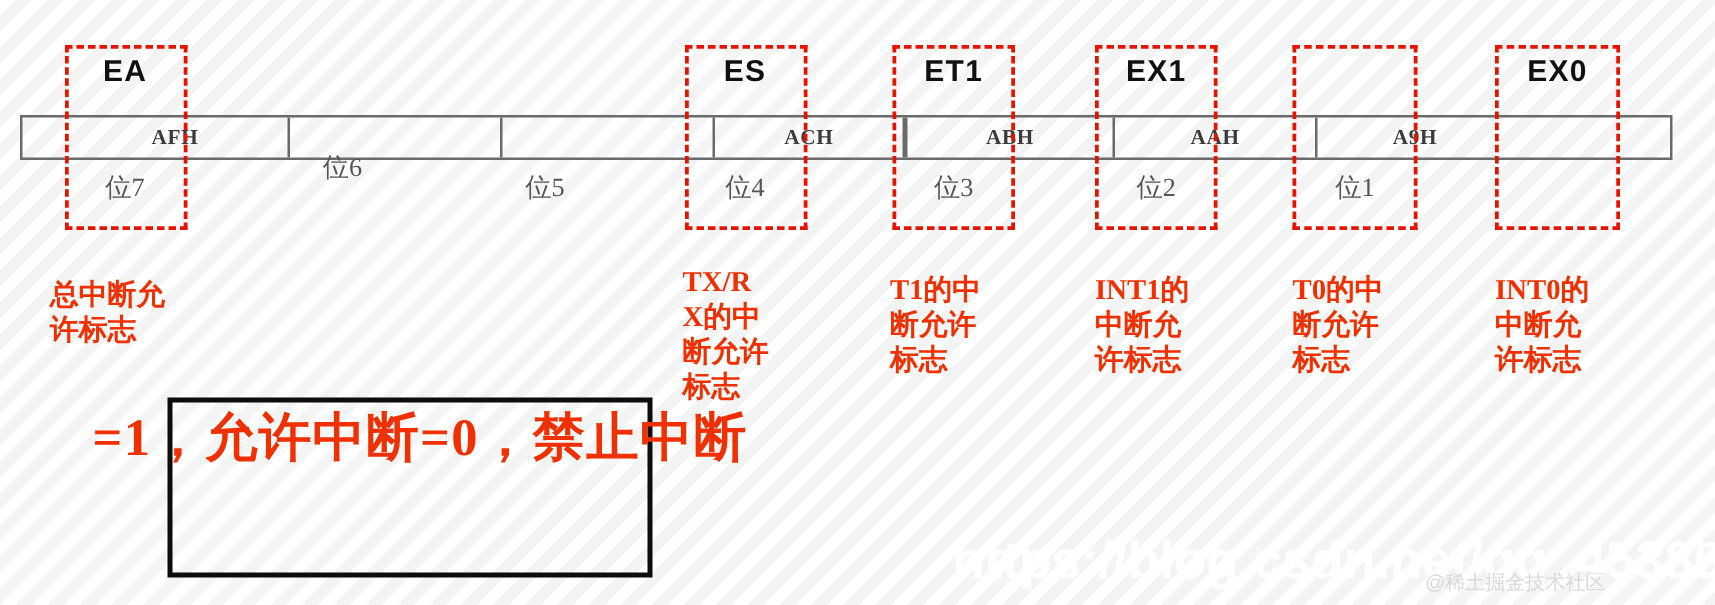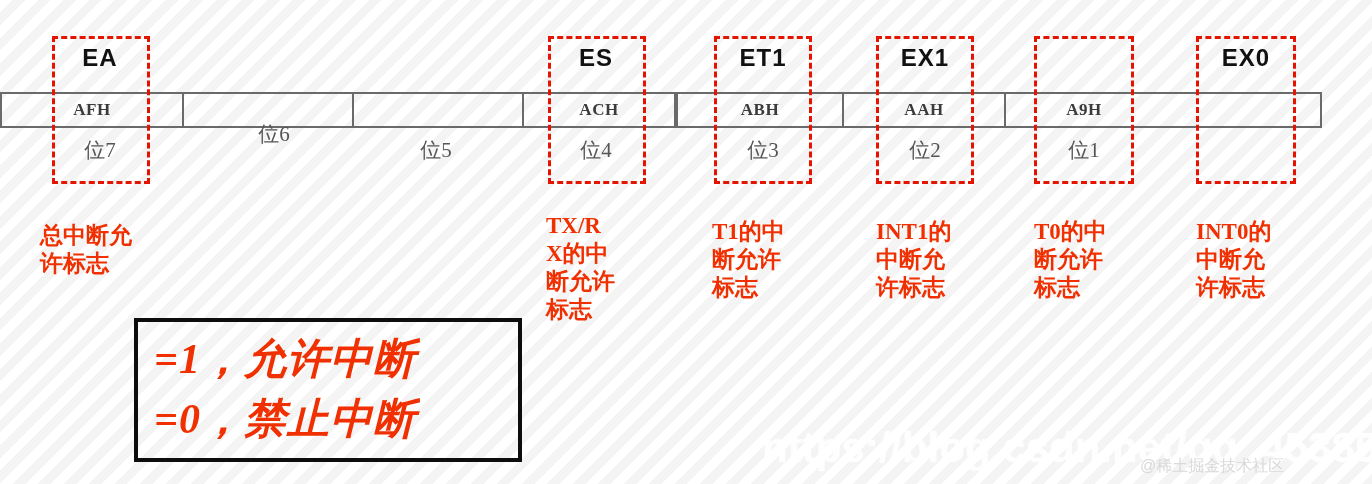--- a/index.html
+++ b/index.html
@@ -22,28 +22,29 @@
   }
   #stage {
     position: relative;
     width: 1372px;
     height: 484px;
   }
 
   
   .sfr-table {
     position: absolute;
-    left: 0;
+    left: 16px;
     top: 92px;
     width: 1322px;
     height: 36px;
     box-sizing: border-box;
     border: 2px solid #6a6a6a;
     display: flex;
     background: transparent;
+    padding-left: 32px;
   }
   .sfr-cell {
     box-sizing: border-box;
     border-right: 2px solid #6a6a6a;
     display: flex;
     align-items: center;
     justify-content: center;
     font-family: "Liberation Serif", serif;
     font-size: 17px;
     font-weight: 700;
@@ -99,24 +100,23 @@
   .legend-box {
     position: absolute;
     left: 134px;
     top: 318px;
     width: 388px;
     height: 144px;
     box-sizing: border-box;
     border: 4px solid #0d0d0d;
     background: transparent;
     display: flex;
-    flex-direction: column;
+    flex-direction: row;
     justify-content: center;
     padding-left: 16px;
-    font-style: italic;
   }
   .legend-line {
     color: #f03000;
     font-family: "Liberation Serif", serif;
     font-size: 42px;
     font-weight: 700;
     line-height: 1.42;
     letter-spacing: 1px;
     white-space: nowrap;
   }

